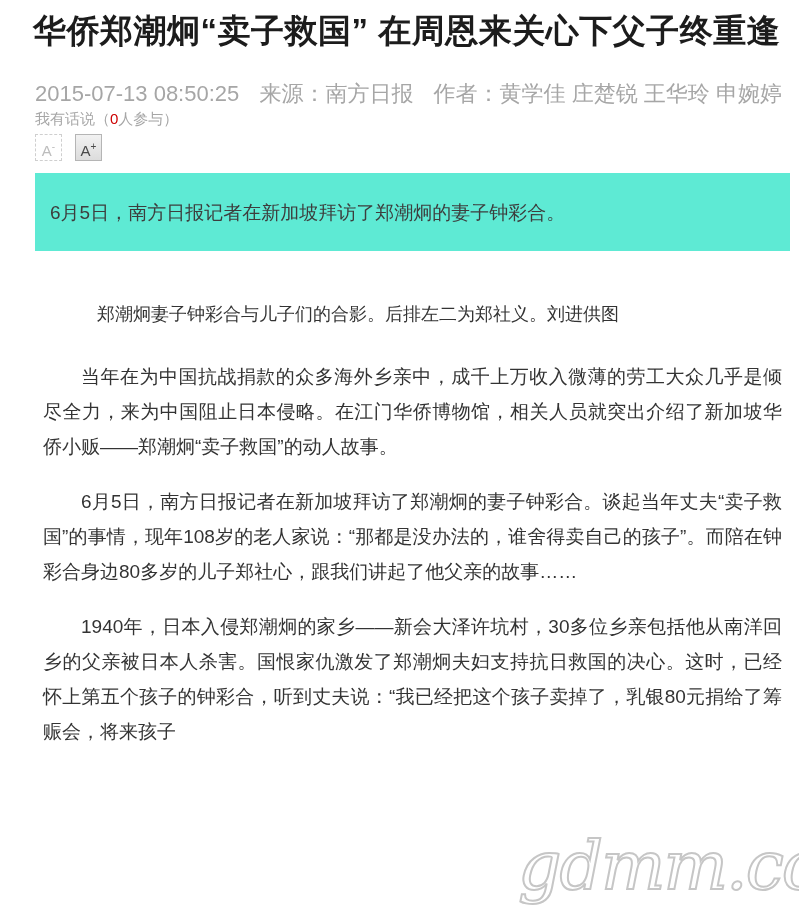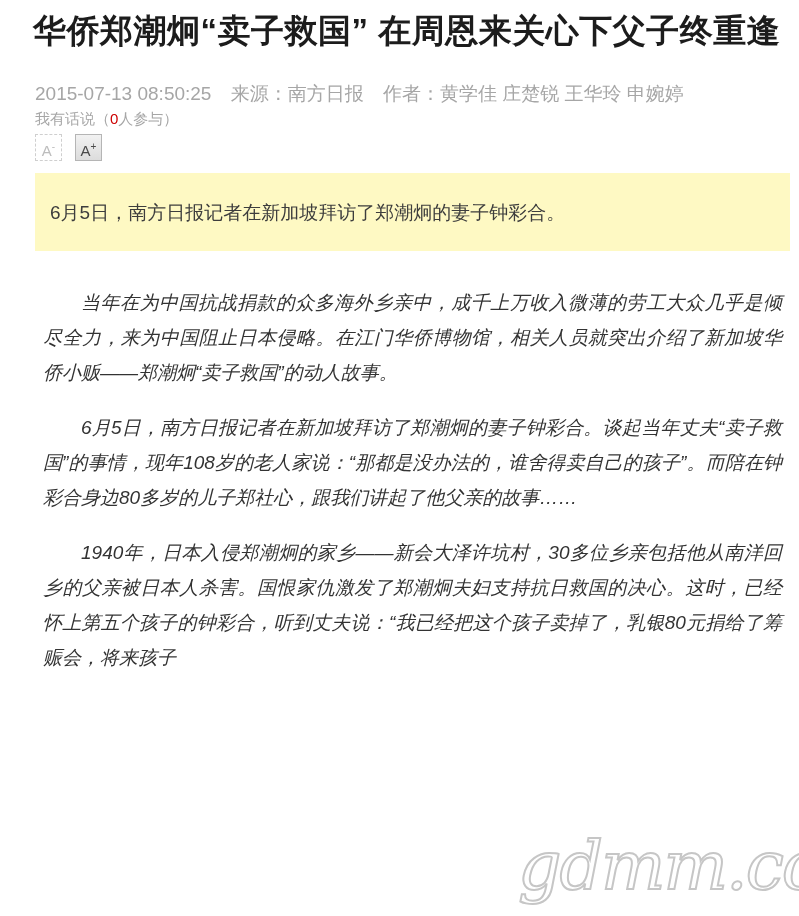--- a/index.html
+++ b/index.html
@@ -16,21 +16,21 @@
     margin:8px 33px 0 33px;
     font-size:33px;
     line-height:46px;
     font-weight:bold;
     color:#1c1c1c;
     letter-spacing:0.5px;
     white-space:nowrap;
   }
   .meta {
     margin:30px 0 0 35px;
-    font-size:19px;
+    font-size:22px;
     line-height:20px;
     color:#a6a6a6;
   }
   .meta span { margin-right:14px; }
   .talk {
     margin:5px 0 0 35px;
     font-size:15px;
     line-height:20px;
     color:#a6a6a6;
     cursor:pointer;
@@ -56,40 +56,40 @@
     color:#bdbdbd;
   }
   .fbtn-plus {
     border:1px solid #b5b5b5;
     background:linear-gradient(#f2f2f2,#dcdcdc);
     color:#4a4a4a;
   }
   .summary-box {
     margin:12px 0 0 35px;
     width:755px; height:78px;
-    background:#fef9c3;
+    background:#5eead4;
     padding:27px 20px 0 15px;
     font-size:19px;
     color:#3d3d3d;
   }
   .caption {
     margin:52px 0 0 97px;
     font-size:18px;
     line-height:22px;
     color:#333;
   }
   .body-text {
     margin:34px 0 0 43px;
     width:751px;
     font-size:19px;
     line-height:35px;
     text-align:justify;
     color:#333;
   }
-  .body-text p { text-indent:2em; margin:0 12px 20px 0;font-style:italic; }
+  .body-text p { text-indent:2em; margin:0 12px 20px 0; }
   .body-text p.subhead { margin-bottom:24px; }
   .body-text p.p3 { margin-bottom:26px; }
   .watermark {
     position:absolute;
     left:518px; top:826px;
     font-size:68px;
     font-style:italic;
     font-family:"DejaVu Serif",serif;
     letter-spacing:-2px;
     color:rgba(255,255,255,0.05);
@@ -122,20 +122,21 @@
     </div>
     <div class="fbtn fbtn-plus">
       <span>A</span><sup>+</sup>
     </div>
   </div>
 
   <div class="summary-box">
     <span>6月5日，南方日报记者在新加坡拜访了郑潮炯的妻子钟彩合。</span>
   </div>
 
+  <div class="caption">郑潮炯妻子钟彩合与儿子们的合影。后排左二为郑社义。刘进供图</div>
 
   <div class="body-text">
     <p>当年在为中国抗战捐款的众多海外乡亲中，成千上万收入微薄的劳工大众几乎是倾尽全力，来为中国阻止日本侵略。在江门华侨博物馆，相关人员就突出介绍了新加坡华侨小贩——郑潮炯“卖子救国”的动人故事。</p>
     <p>6月5日，南方日报记者在新加坡拜访了郑潮炯的妻子钟彩合。谈起当年丈夫“卖子救国”的事情，现年108岁的老人家说：“那都是没办法的，谁舍得卖自己的孩子”。而陪在钟彩合身边80多岁的儿子郑社心，跟我们讲起了他父亲的故事……</p>
     <p>1940年，日本入侵郑潮炯的家乡——新会大泽许坑村，30多位乡亲包括他从南洋回乡的父亲被日本人杀害。国恨家仇激发了郑潮炯夫妇支持抗日救国的决心。这时，已经怀上第五个孩子的钟彩合，听到丈夫说：“我已经把这个孩子卖掉了，乳银80元捐给了筹赈会，将来孩子</p>
   </div>
 
   <div class="watermark">gdmm.com</div>
 
 </div>

